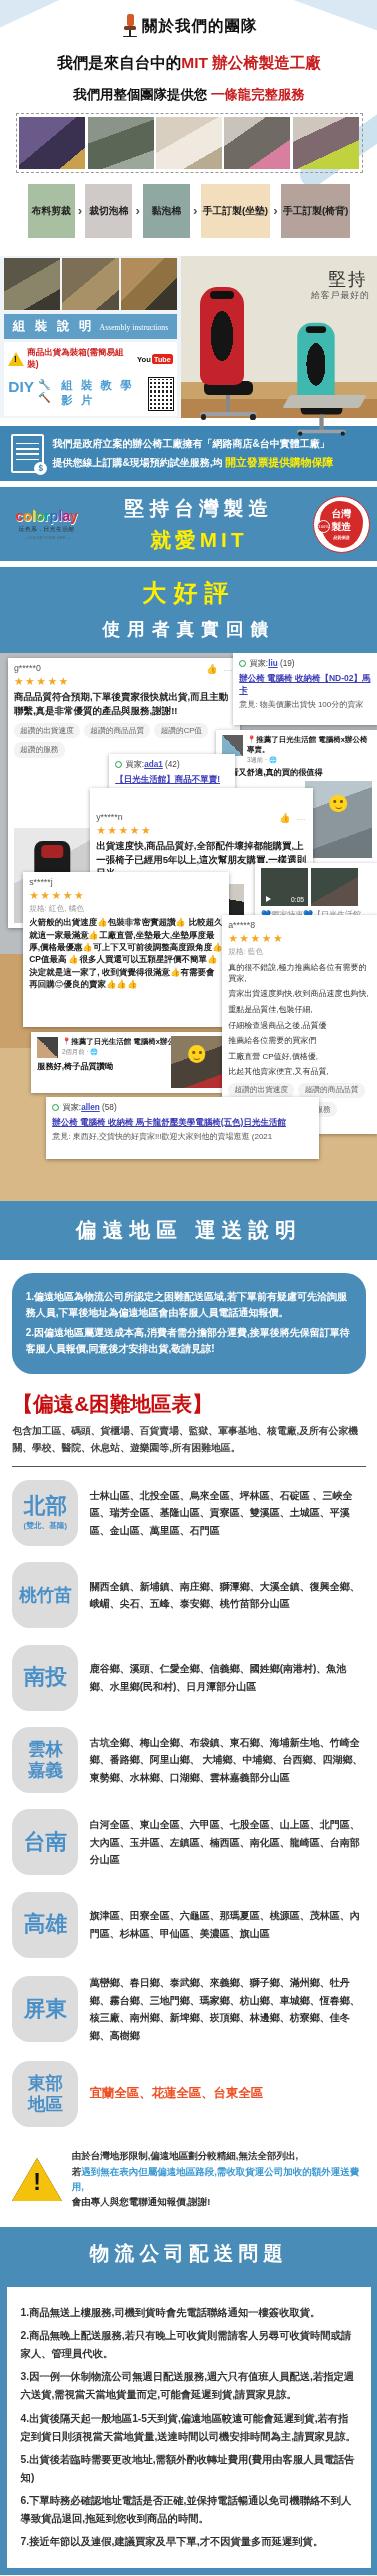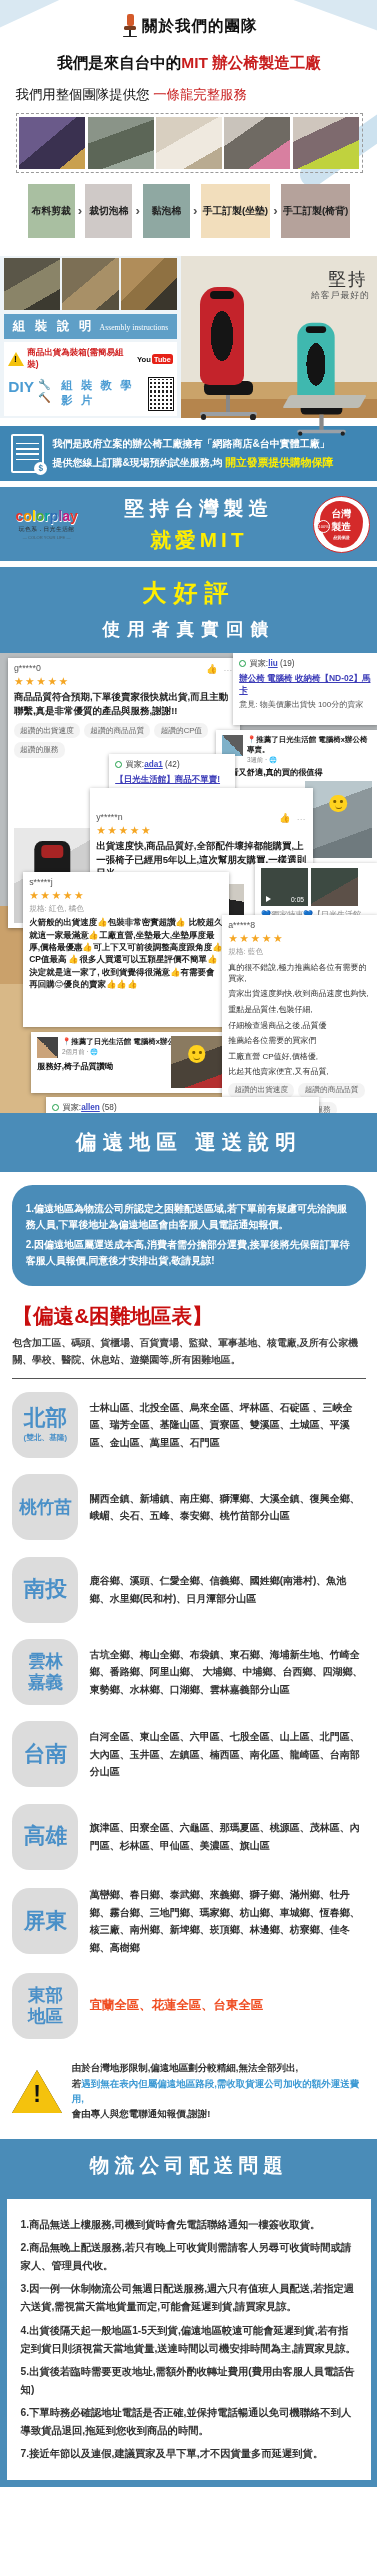--- a/index.html
+++ b/index.html
@@ -16,21 +16,21 @@
   .hero{position:relative;padding:14.4px 15.5px 5.2px;}
   .hero-title{display:flex;align-items:center;justify-content:center;gap:4.1px;}
   .chair-ico{width:17.5px;height:25px;position:relative;}
   .chair-ico .bk{position:absolute;left:6.2px;top:0;width:7.2px;height:11.3px;background:#d45a2a;border-radius:2.1px;}
   .chair-ico .st{position:absolute;left:3.1px;top:11.3px;width:12.4px;height:4.1px;background:#7a3c1e;border-radius:1.5px;}
   .chair-ico .pl{position:absolute;left:8.2px;top:15.5px;width:2.1px;height:6.2px;background:#222;}
   .chair-ico .lg{position:absolute;left:2.1px;top:21.6px;width:14.4px;height:1.5px;background:#222;border-radius:1px;}
   .hero-title h1{font-size:15.5px;margin:0;color:#111;letter-spacing:1px;}
   .hero-sub{font-size:15.5px;text-align:center;margin:13.4px 0 0;font-weight:bold;color:#111;}
   .hero-sub .red{color:#c81e1e;}
-  .hero-sub2{font-size:13.4px;text-align:left;margin:12.4px 0 9.3px;font-weight:normal;color:#111;}
+  .hero-sub2{font-size:13.4px;text-align:center;margin:12.4px 0 9.3px;font-weight:bold;color:#111;}
   .hero-sub2 .red{color:#c81e1e;}
   .photo-strip{border:1px dashed #9a9a9a;padding:2.6px;display:flex;gap:2.1px;justify-content:space-between;}
   .fph{width:66px;height:52px;}
   .steps{display:flex;align-items:center;justify-content:center;gap:3.1px;margin:11.3px 0 5.2px;}
   .step-box{min-width:47px;height:54px;display:flex;align-items:center;justify-content:center;text-align:center;font-weight:bold;font-size:9.8px;color:#222;padding:2.1px;line-height:1.25;}
   .step-arrow{font-size:13.4px;color:#555;font-weight:bold;}
   
   .assembly{display:flex;margin-top:7.2px;}
   .asm-left{width:181px;padding:2.1px 4.1px 2.1px 4.1px;background:#eef4f8;}
   .asm-photos{display:flex;gap:2.1px;}
@@ -86,21 +86,21 @@
   .mit-l2{font-size:20.6px;font-weight:bold;color:#ffee00;letter-spacing:4.1px;margin:4.1px 0 0;}
   .badge{width:57px;height:57px;border-radius:50%;background:#fff;border:1.5px solid #d42a2a;position:relative;flex:none;display:flex;align-items:center;justify-content:center;}
   .badge .blob{width:43px;height:47px;background:#d42a2a;border-radius:46% 54% 48% 52%/40% 44% 56% 60%;color:#fff;text-align:center;display:flex;flex-direction:column;justify-content:center;font-weight:bold;}
   .badge .b1{font-size:9.8px;}
   .badge .b2{font-size:4.1px;margin-top:1px;}
   .badge .pct{position:absolute;left:3.1px;top:23px;width:13.4px;height:13.4px;border-radius:50%;background:#d42a2a;border:1px solid #fff;color:#fff;font-size:4.1px;line-height:11.3px;}
   .band-fb{padding:10.3px 5.2px 12.4px;}
   .fb-l1{font-size:24px;color:#ffee00;font-weight:bold;letter-spacing:7.2px;margin:0;}
   .fb-l2{font-size:17.5px;color:#fff;font-weight:bold;letter-spacing:7.2px;margin:7.2px 0 0;}
   
-  .collage{position:relative;height:460px;background:linear-gradient(180deg,#b9bdbf 0 55%,#caa16b 55% 72%,#d8b887 72% 100%);overflow:hidden;}
+  .collage{position:relative;height:548px;background:linear-gradient(180deg,#b9bdbf 0 55%,#caa16b 55% 72%,#d8b887 72% 100%);overflow:hidden;}
   .rcard{position:absolute;background:#fff;box-shadow:0 1px 4.1px rgba(0,0,0,.35);padding:5.2px 6.2px;}
   .ruser{font-size:8.8px;color:#555;}
   .rstars{color:#f5a623;font-size:10.8px;letter-spacing:1.5px;margin:2.1px 0;}
   .rstars.red{color:#e23c2e;}
   .rtext{font-size:9.5px;color:#222;line-height:1.45;margin:2.1px 0;font-weight:bold;}
   .rspec{font-size:7.7px;color:#999;margin:1px 0;}
   .rtags{display:flex;flex-wrap:wrap;gap:4.1px;margin-top:5.2px;}
   .rtag{background:#f3f3f3;border-radius:7.2px;padding:2.6px 6.2px;font-size:7.7px;color:#666;}
   .thumbup{float:right;color:#bbb;font-size:9.3px;}
   .dots{float:right;color:#bbb;font-size:9.3px;margin-left:5.2px;letter-spacing:1px;}

